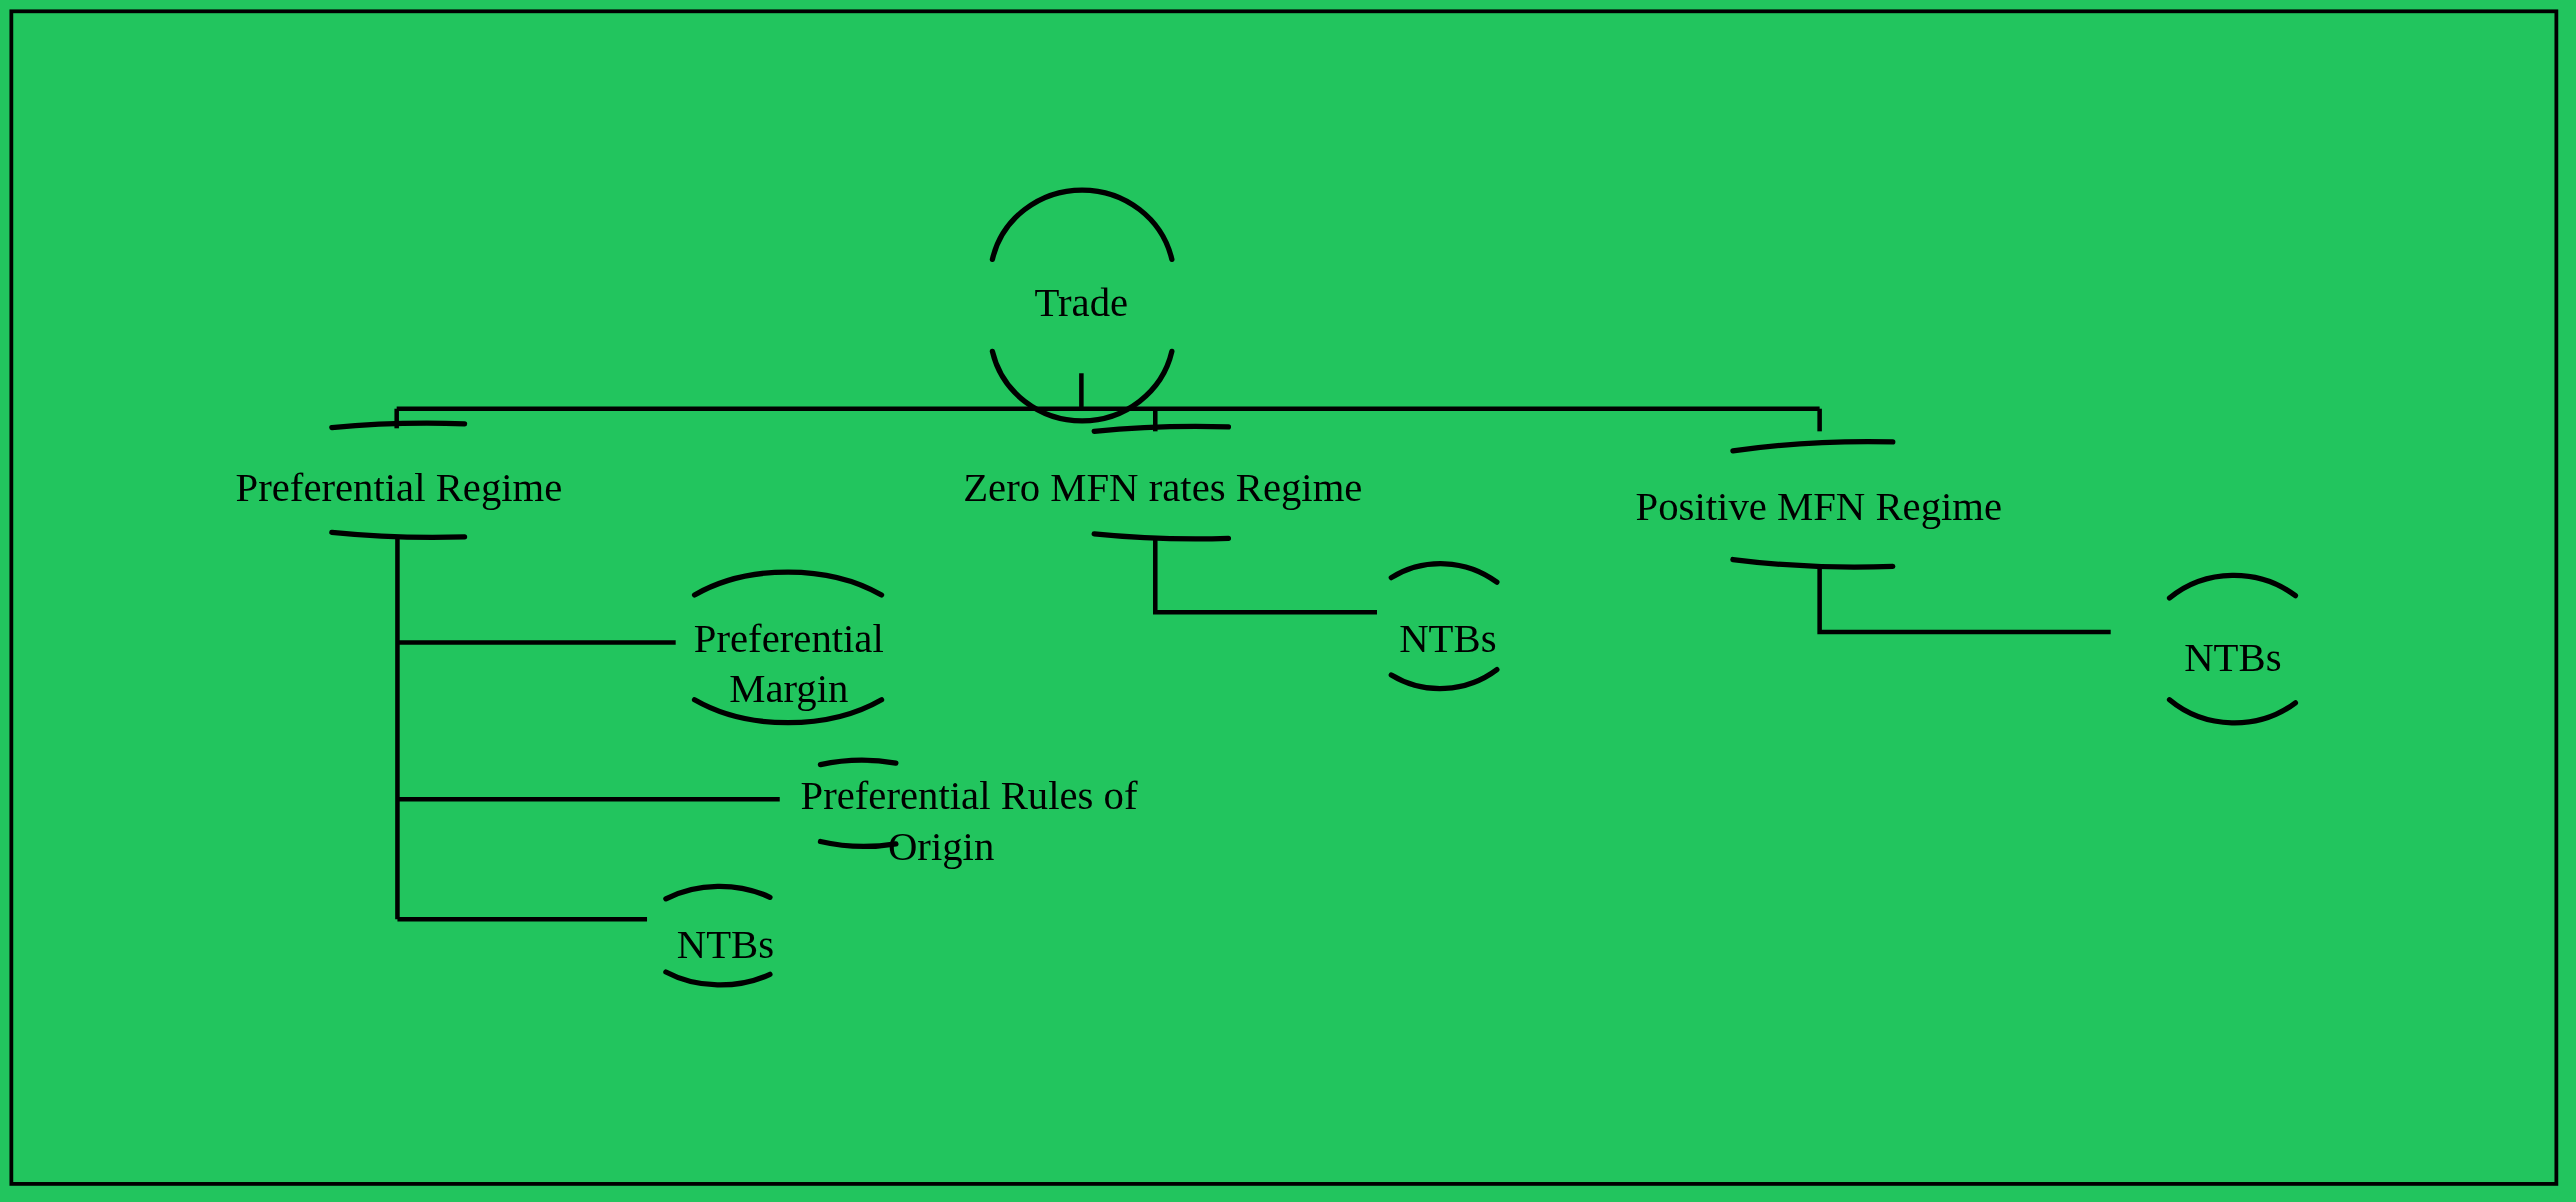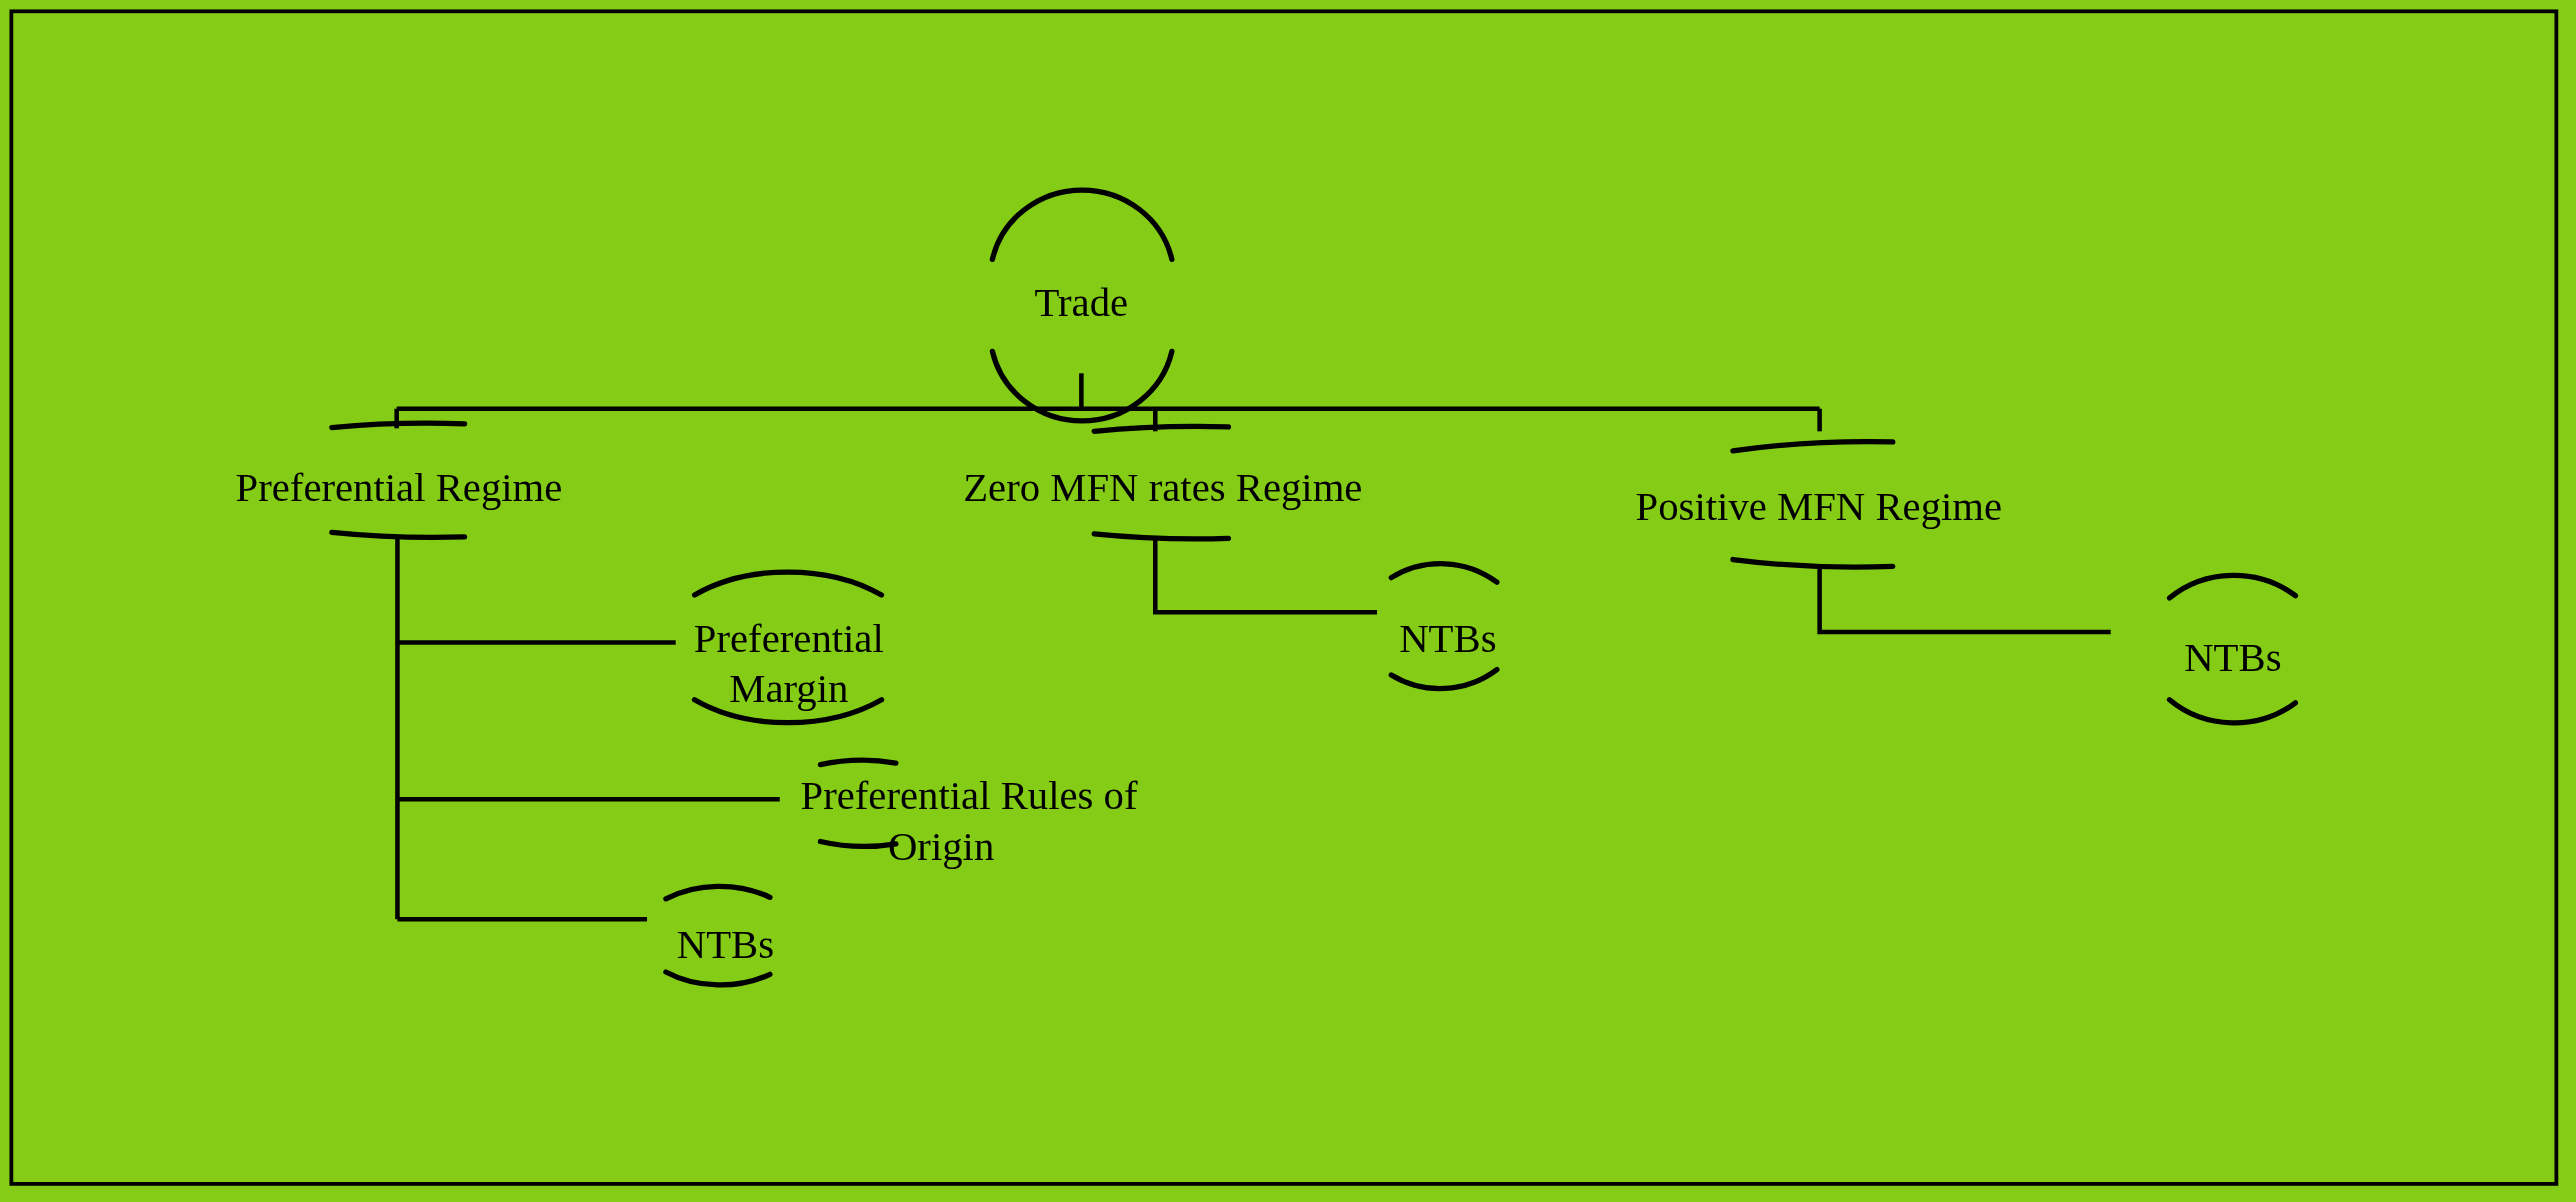--- a/index.html
+++ b/index.html
@@ -4,21 +4,21 @@
 <style>
   html, body {
     margin: 0;
     padding: 0;
     background: #ffffff;
   }
   #page {
     position: relative;
     width: 2576px;
     height: 1202px;
-    background: #84cc16;
+    background: #22c55e;
     overflow: hidden;
     font-family: "Liberation Serif", "DejaVu Serif", serif;
   }
   #diagram-svg {
     position: absolute;
     top: 0;
     left: 0;
     width: 2576px;
     height: 1202px;
     display: block;

